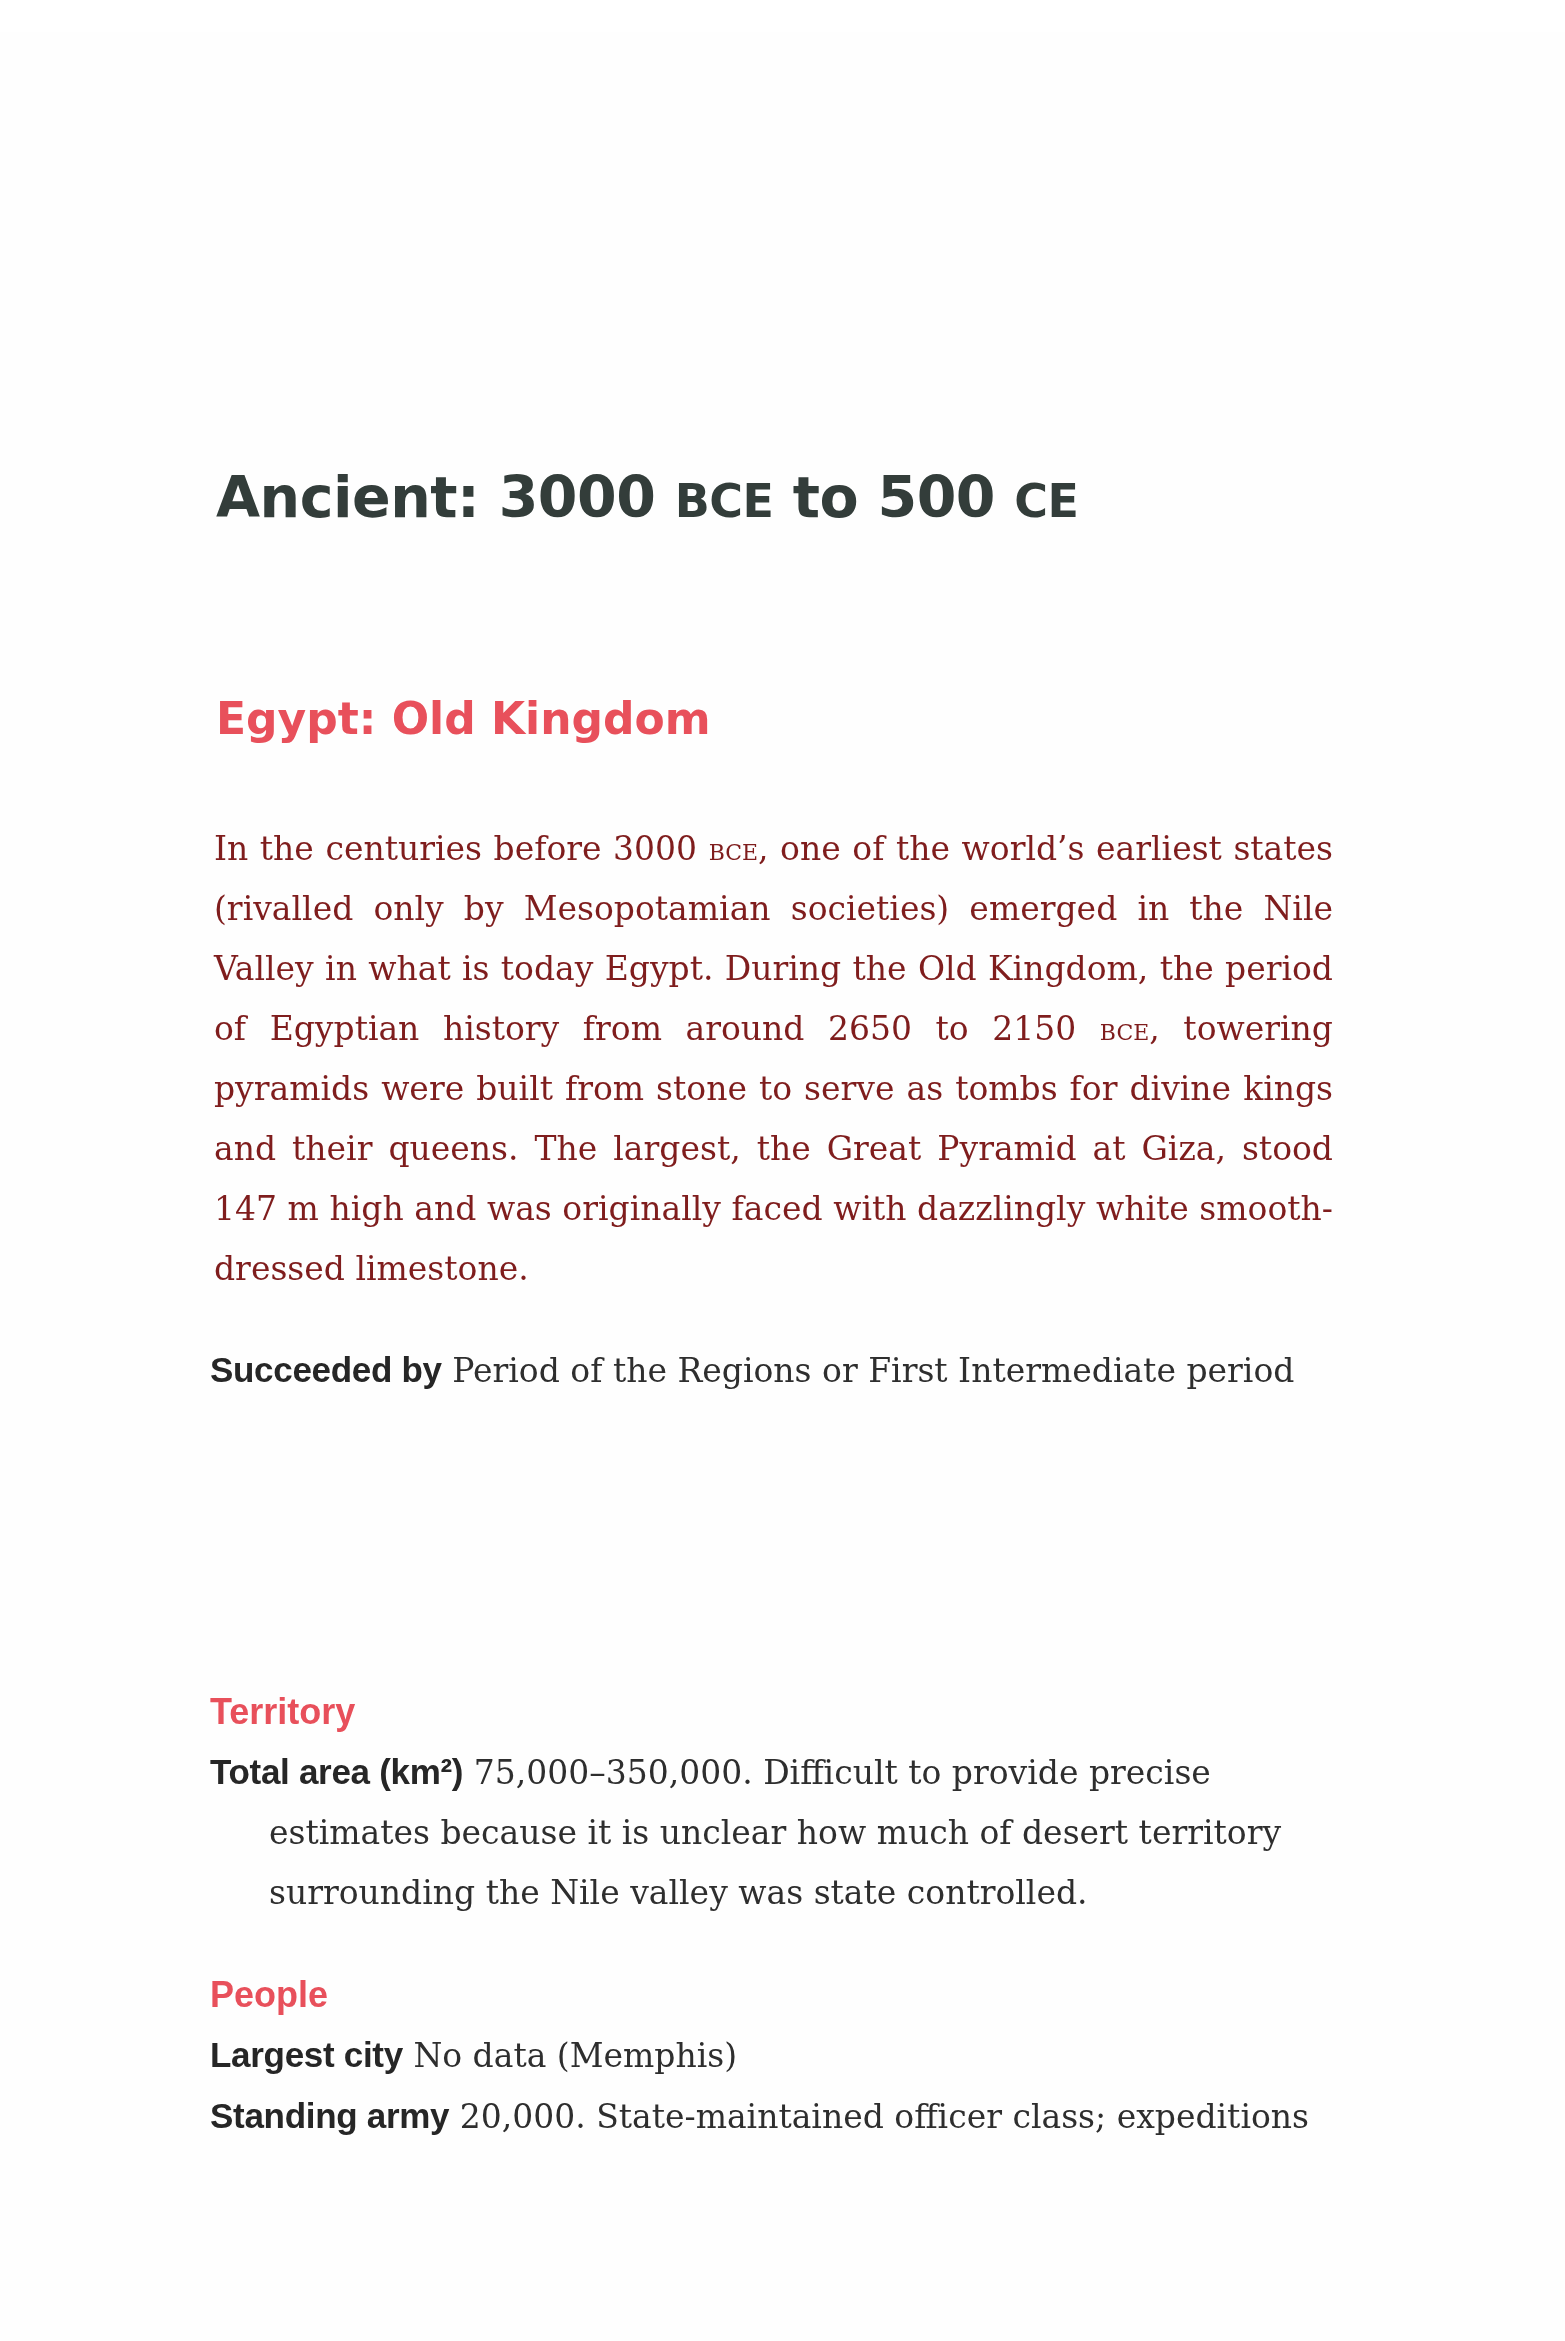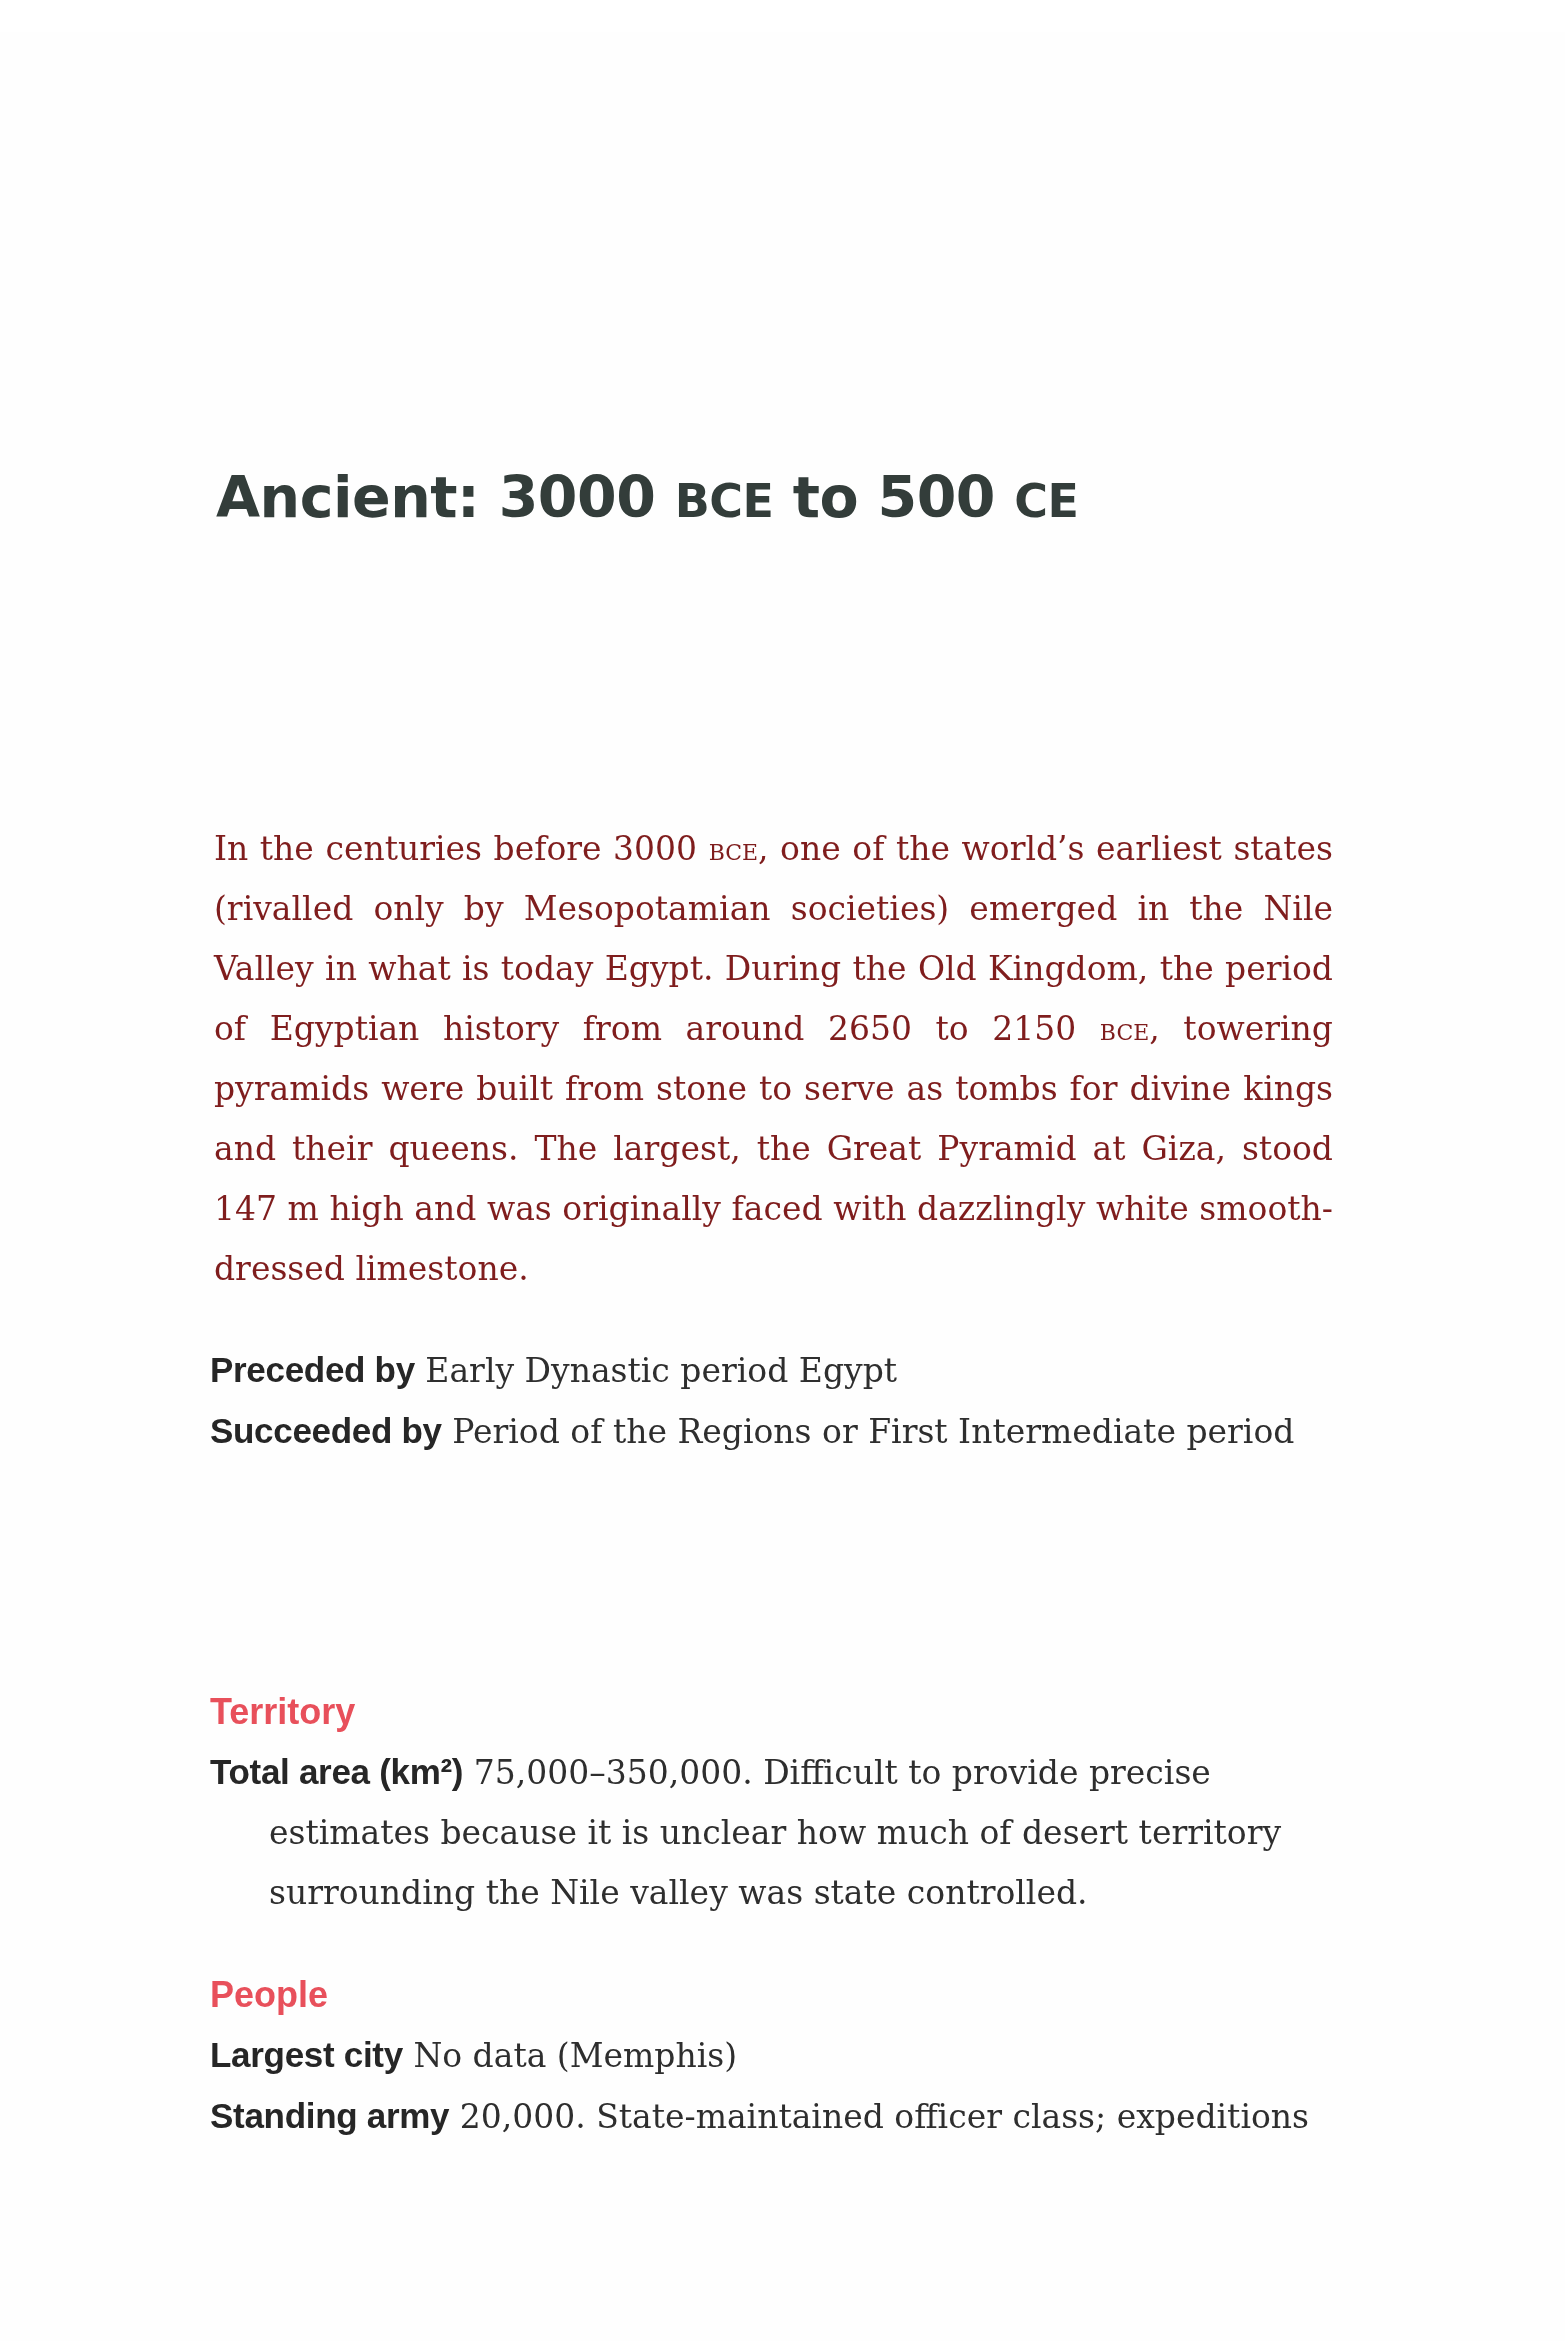--- a/index.html
+++ b/index.html
@@ -103,25 +103,25 @@
     .territory { top: 1650px; }
     .people { top: 1933px; }
   </style>
 </head>
 <body>
 
 <div class="page">
 
   <h1 class="chapter-title"><span>Ancient: 3000 </span><span class="sc">BCE</span><span> to 500 </span><span class="sc">CE</span></h1>
 
+  <h2 class="section-heading">Egypt: Old Kingdom</h2>
 
   <p class="intro"><span>In the centuries before 3000 </span><span class="sc-small">BCE</span><span>, one of the world’s earliest states (rivalled only by Mesopotamian societies) emerged in the Nile Valley in what is today Egypt. During the Old Kingdom, the period of Egyptian history from around 2650 to 2150 </span><span class="sc-small">BCE</span><span>, towering pyramids were built from stone to serve as tombs for divine kings and their queens. The largest, the Great Pyramid at Giza, stood 147 m high and was originally faced with dazzlingly white smooth-dressed limestone.</span></p>
 
   <div class="facts general">
-    <p class="fact-row"><span class="fact-label">Preceded by</span> <span>Early Dynastic period Egypt</span></p>
     <p class="fact-row"><span class="fact-label">Succeeded by</span> <span>Period of the Regions or First Intermediate period</span></p>
   </div>
 
   <div class="facts territory">
     <h3 class="facts-heading">Territory</h3>
     <p class="fact-row wrap"><span class="fact-label">Total area (km²)</span> <span>75,000–350,000. Difficult to provide precise estimates because it is unclear how much of desert territory surrounding the Nile valley was state controlled.</span></p>
   </div>
 
   <div class="facts people">
     <h3 class="facts-heading">People</h3>

